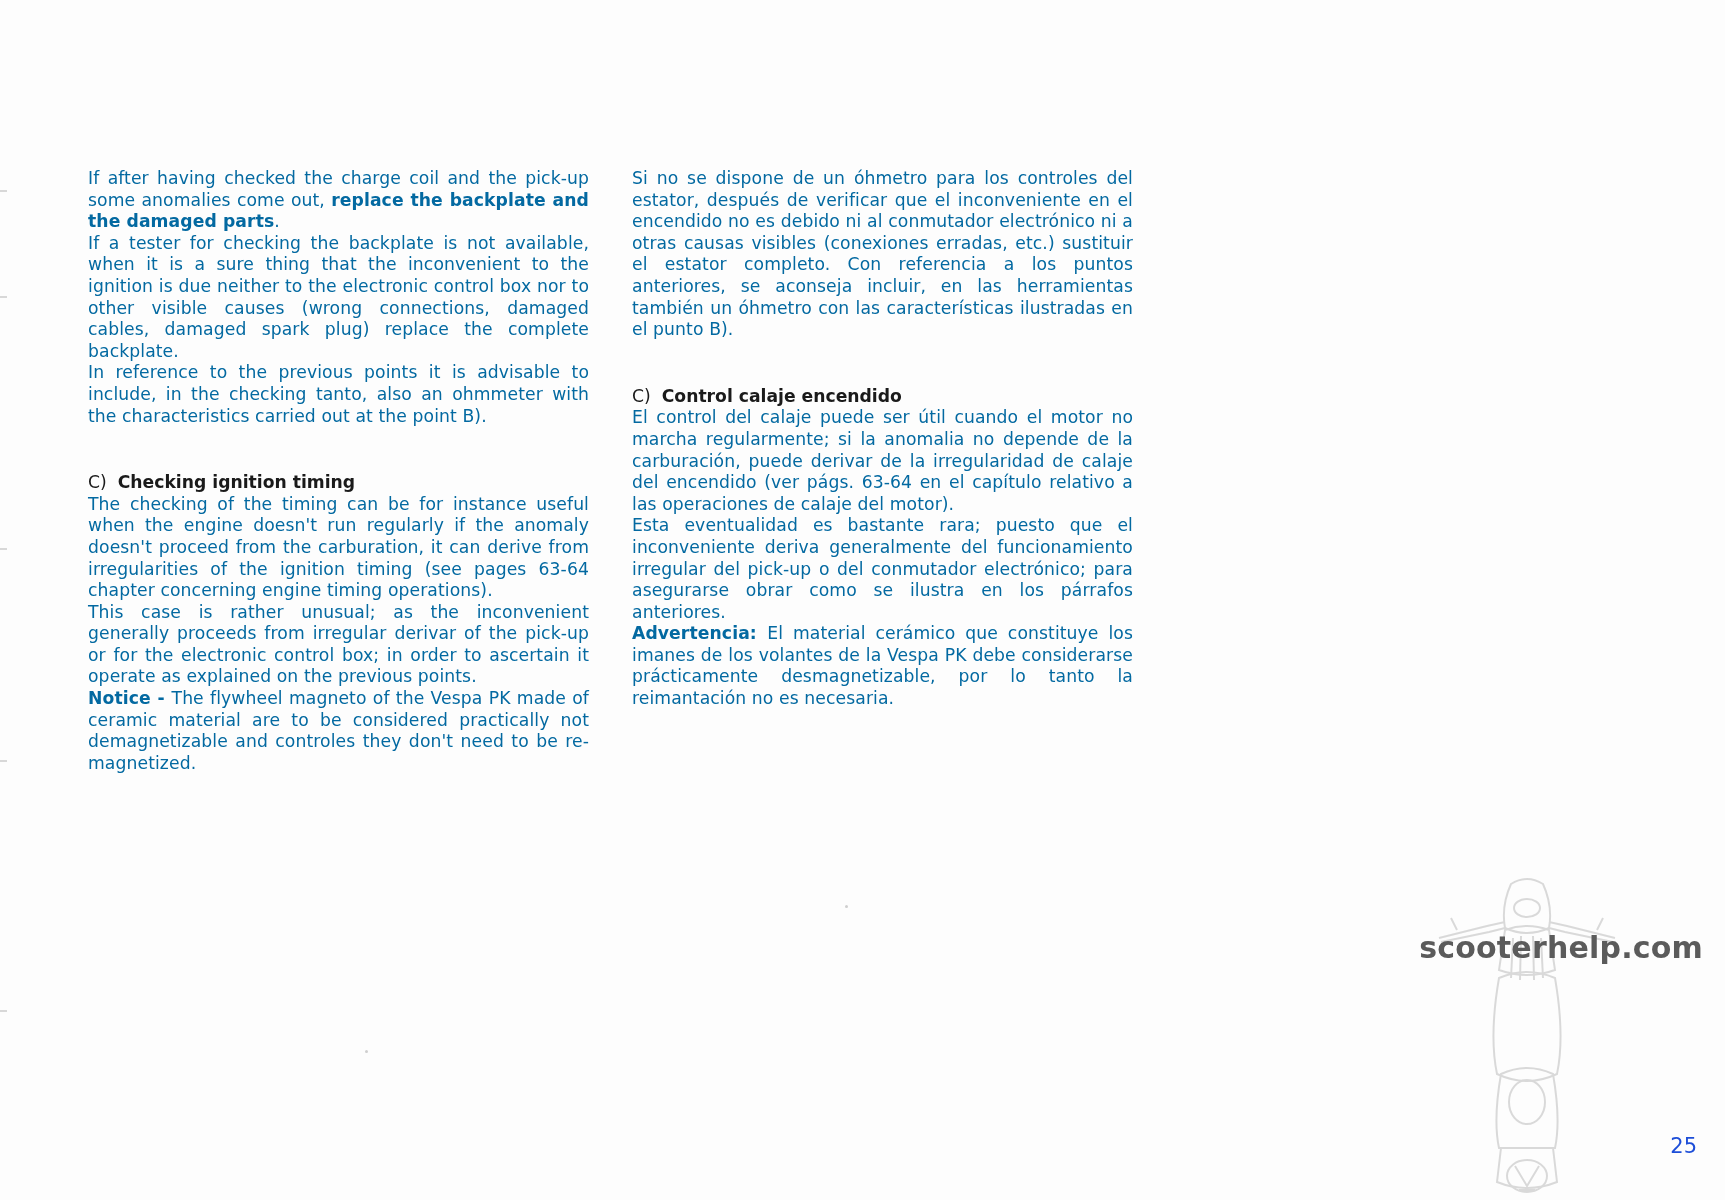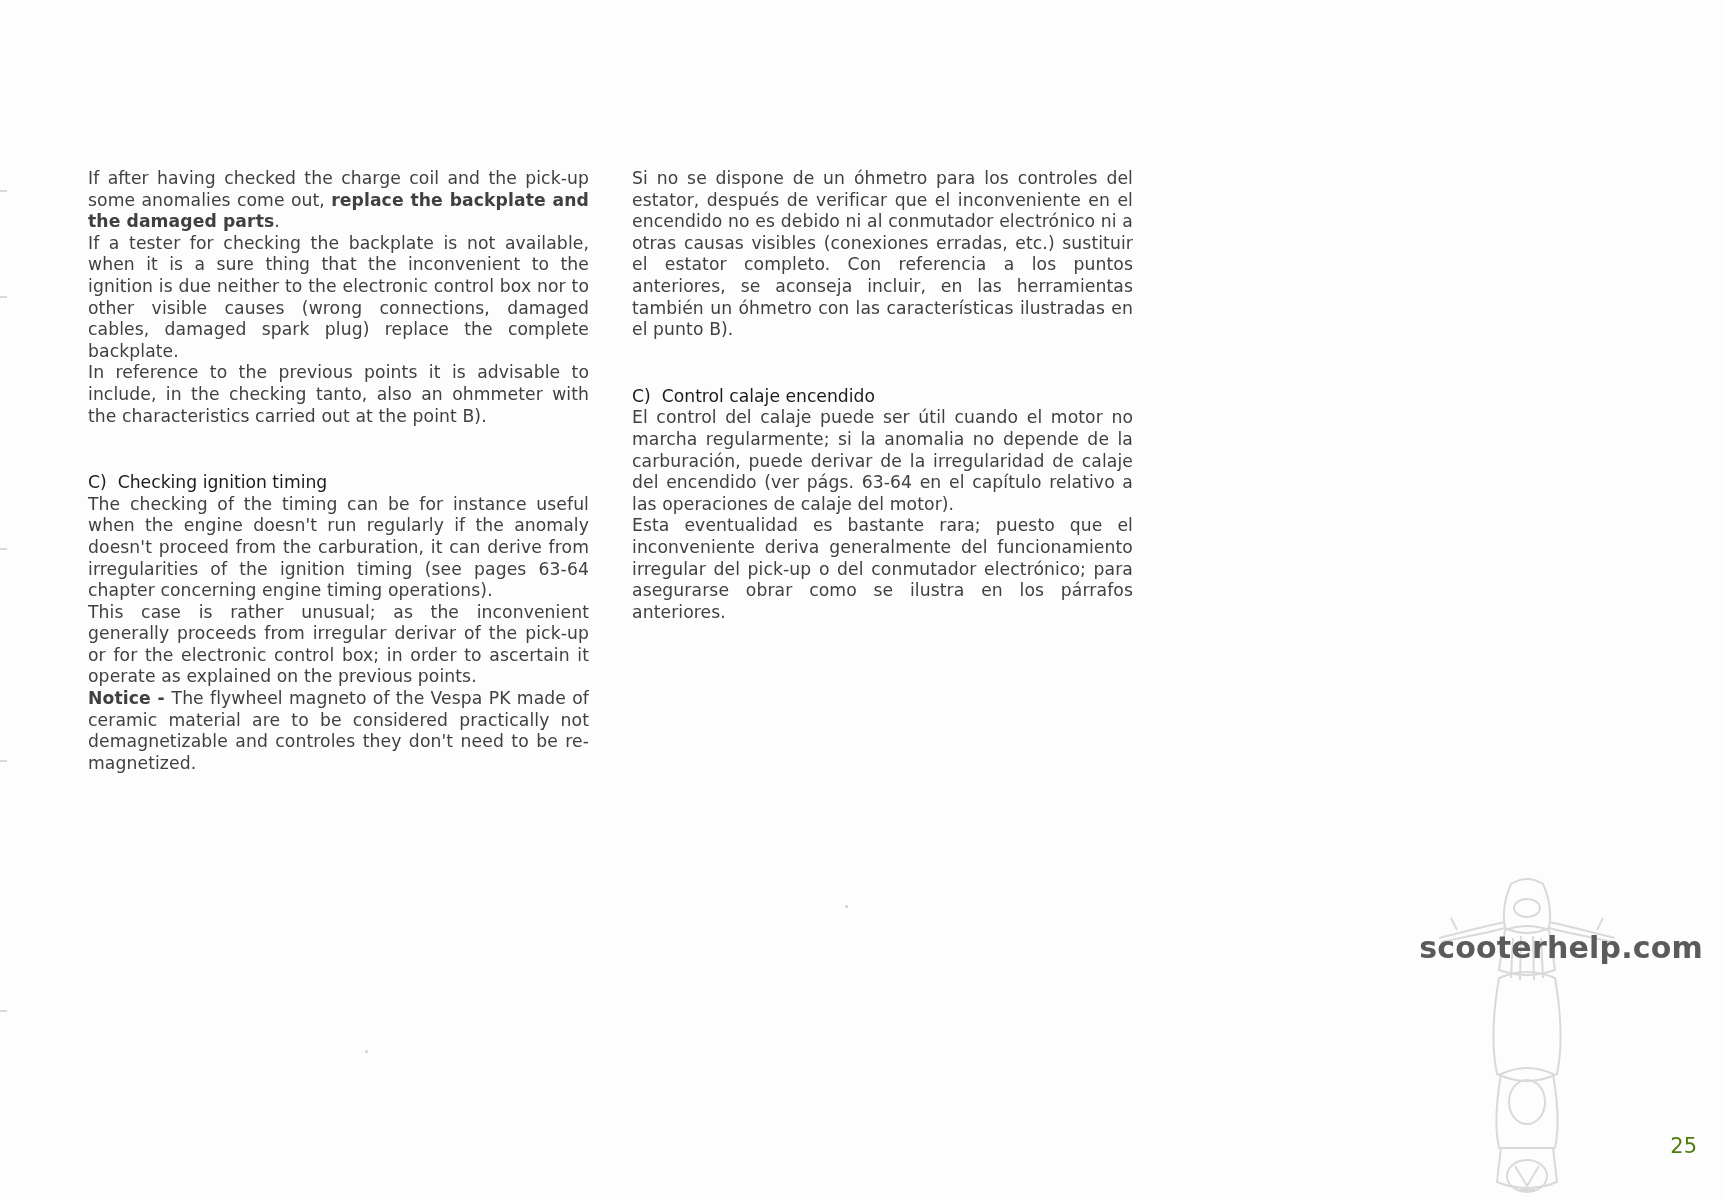--- a/index.html
+++ b/index.html
@@ -48,33 +48,33 @@
     width: 501px;
   }
 
   p.para {
     margin: 0;
     font-size: 17.2px;
     line-height: 21.6px;
     text-align: justify;
     text-justify: inter-word;
     letter-spacing: 0.1px;
-    color: #404040;
+    color: #0369a1;
   }
   p.para + p.para { margin-top: 0px; }
 
   .gap-heading {
     margin-top: 45px;
     font-size: 17.2px;
     line-height: 21.6px;
     display: flex;
     gap: 11px;
   }
   .gap-heading .letter { font-weight: 400; }
-  .gap-heading .htext { font-weight: normal; }
+  .gap-heading .htext { font-weight: bold; }
 
   .after-heading { margin-top: 25px; }
   .notice-block { margin-top: 32px; }
   .notice-block b { font-weight: bold; }
 
   b, strong { font-weight: bold; }
 
   
   .watermark {
     position: absolute;
@@ -93,21 +93,21 @@
     color: #5b5b5b;
     letter-spacing: 0.2px;
     font-family: "DejaVu Sans", sans-serif;
     margin-left: 44px;
   }
   .page-number {
     position: absolute;
     right: 28px;
     bottom: 42px;
     font-size: 21px;
-    color: #4d7c0f;
+    color: #1d4ed8;
     font-family: "DejaVu Sans", sans-serif;
   }
   .speck {
     position: absolute;
     width: 3px;
     height: 3px;
     border-radius: 50%;
     background: #cfcfcf;
   }
   .speck.s1 { left: 365px; top: 1050px; }
@@ -156,20 +156,21 @@
 
       <div class="gap-heading">
         <span class="letter">C)</span>
         <span class="htext">Control calaje encendido</span>
       </div>
 
       <p class="para after-heading">El control del calaje puede ser útil cuando el motor no marcha regularmente; si la anomalia no depende de la carburación, puede derivar de la irregularidad de calaje del encendido (ver págs. 63-64 en el capítulo relativo a las operaciones de calaje del motor).</p>
 
       <p class="para">Esta eventualidad es bastante rara; puesto que el inconveniente deriva generalmente del funcionamiento irregular del pick-up o del conmutador electrónico; para asegurarse obrar como se ilustra en los párrafos anteriores.</p>
 
+      <p class="para notice-block"><b>Advertencia: </b><span>El material cerámico que constituye los imanes de los volantes de la Vespa PK debe considerarse prácticamente desmagnetizable, por lo tanto la reimantación no es necesaria.</span></p>
     </div>
   </div>
 
   <div class="watermark">
     <svg viewBox="0 0 200 330" width="200" height="330" xmlns="http://www.w3.org/2000/svg">
       <g fill="none" stroke="#b7b7b7" stroke-width="2">
 
         <path d="M12 68 L60 56 L78 52"></path>
         <path d="M188 68 L140 56 L122 52"></path>
         <path d="M14 72 L62 62 L78 58"></path>

